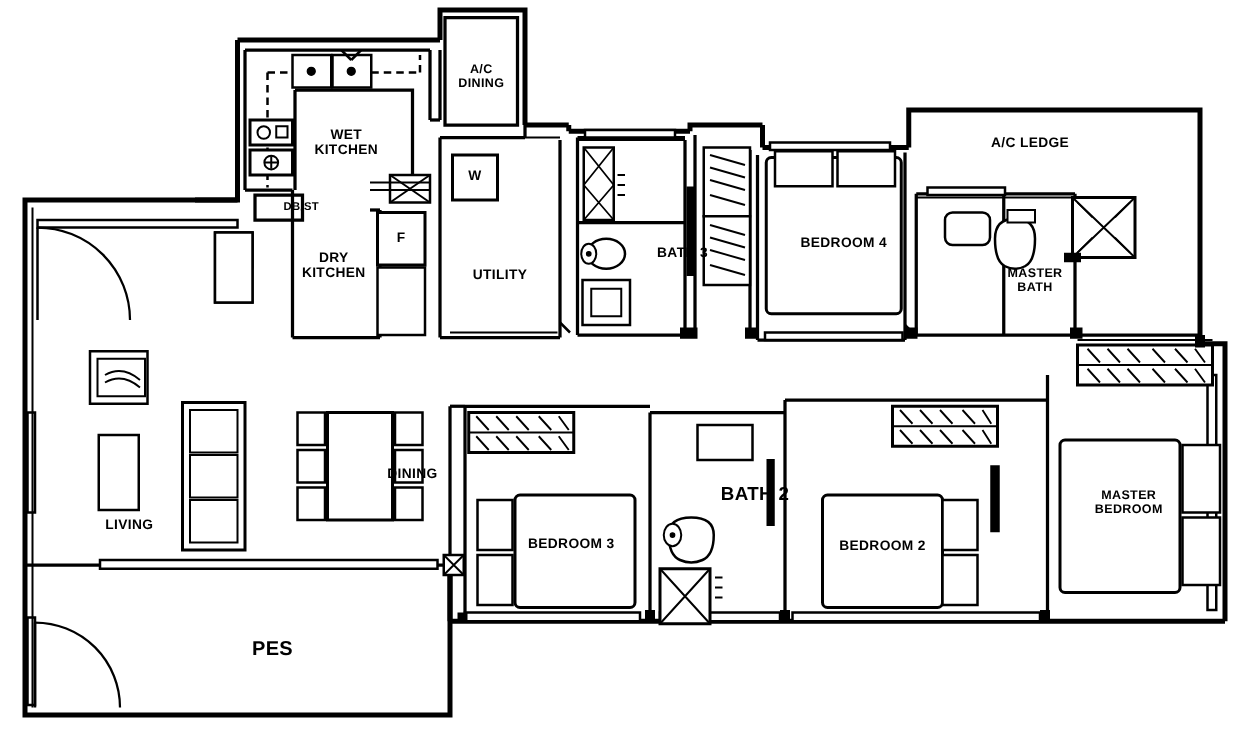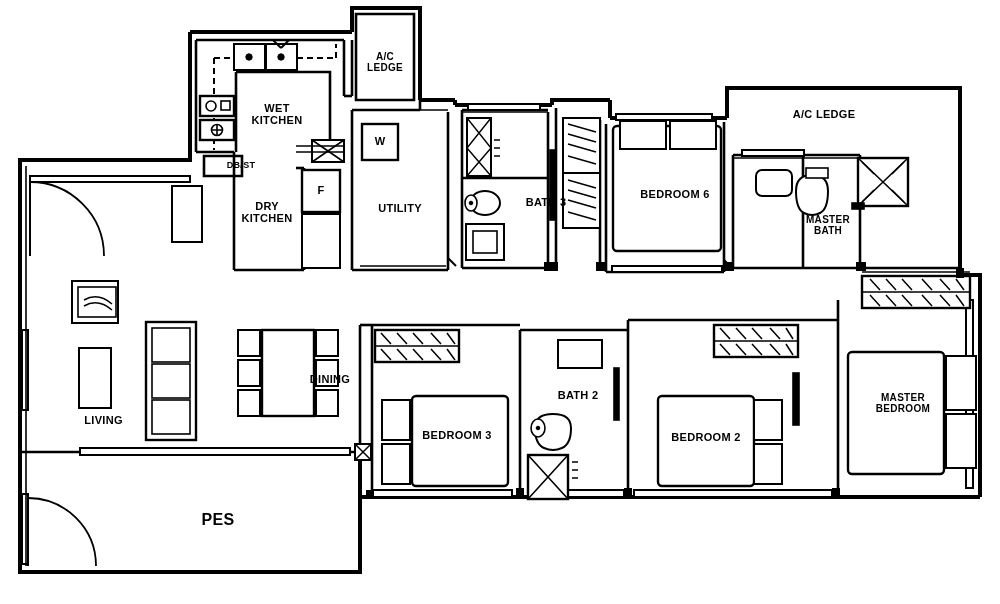--- a/index.html
+++ b/index.html
@@ -360,31 +360,31 @@
     <path d="M26,166 L26,566"></path>
   </g>
 </svg>
 
 <div class="lbl" style="left:277px;top:115px;font-size:11px;">WET
 KITCHEN</div>
 <div class="lbl" style="left:267px;top:213px;font-size:11px;">DRY
 KITCHEN</div>
 <div class="lbl" style="left:223px;top:166px;font-size:9px;padding-left:36px;">DB/ST</div>
 <div class="lbl" style="left:385px;top:62px;font-size:10px;">A/C
-LEDGE</div>
+DINING</div>
 <div class="lbl" style="left:824px;top:115px;font-size:11px;">A/C LEDGE</div>
-<div class="lbl" style="left:400px;top:209px;font-size:11px;">UTILITY</div>
+<div class="lbl" style="left:400px;top:221px;font-size:11px;">UTILITY</div>
 <div class="lbl" style="left:380px;top:142px;font-size:11px;">W</div>
 <div class="lbl" style="left:321px;top:191px;font-size:11px;">F</div>
 <div class="lbl" style="left:527px;top:203px;font-size:11px;padding-left:38px;">BATH 3</div>
-<div class="lbl" style="left:675px;top:195px;font-size:11px;">BEDROOM 6</div>
+<div class="lbl" style="left:675px;top:195px;font-size:11px;">BEDROOM 4</div>
 <div class="lbl" style="left:828px;top:225px;font-size:10px;">MASTER
 BATH</div>
 <div class="lbl" style="left:903px;top:403px;font-size:10px;">MASTER
 BEDROOM</div>
 <div class="lbl" style="left:706px;top:438px;font-size:11px;">BEDROOM 2</div>
-<div class="lbl" style="left:578px;top:396px;font-size:11px;">BATH 2</div>
+<div class="lbl" style="left:604px;top:396px;font-size:15px;">BATH 2</div>
 <div class="lbl" style="left:457px;top:436px;font-size:11px;">BEDROOM 3</div>
 <div class="lbl" style="left:288px;top:380px;font-size:11px;margin-left:42px;">DINING</div>
 <div class="lbl" style="left:93px;top:421px;font-size:11px;padding-left:21px;">LIVING</div>
 <div class="lbl" style="left:194px;top:520px;font-size:16px;margin-left:24px;">PES</div>
 
 </div>
 
 </body></html>

